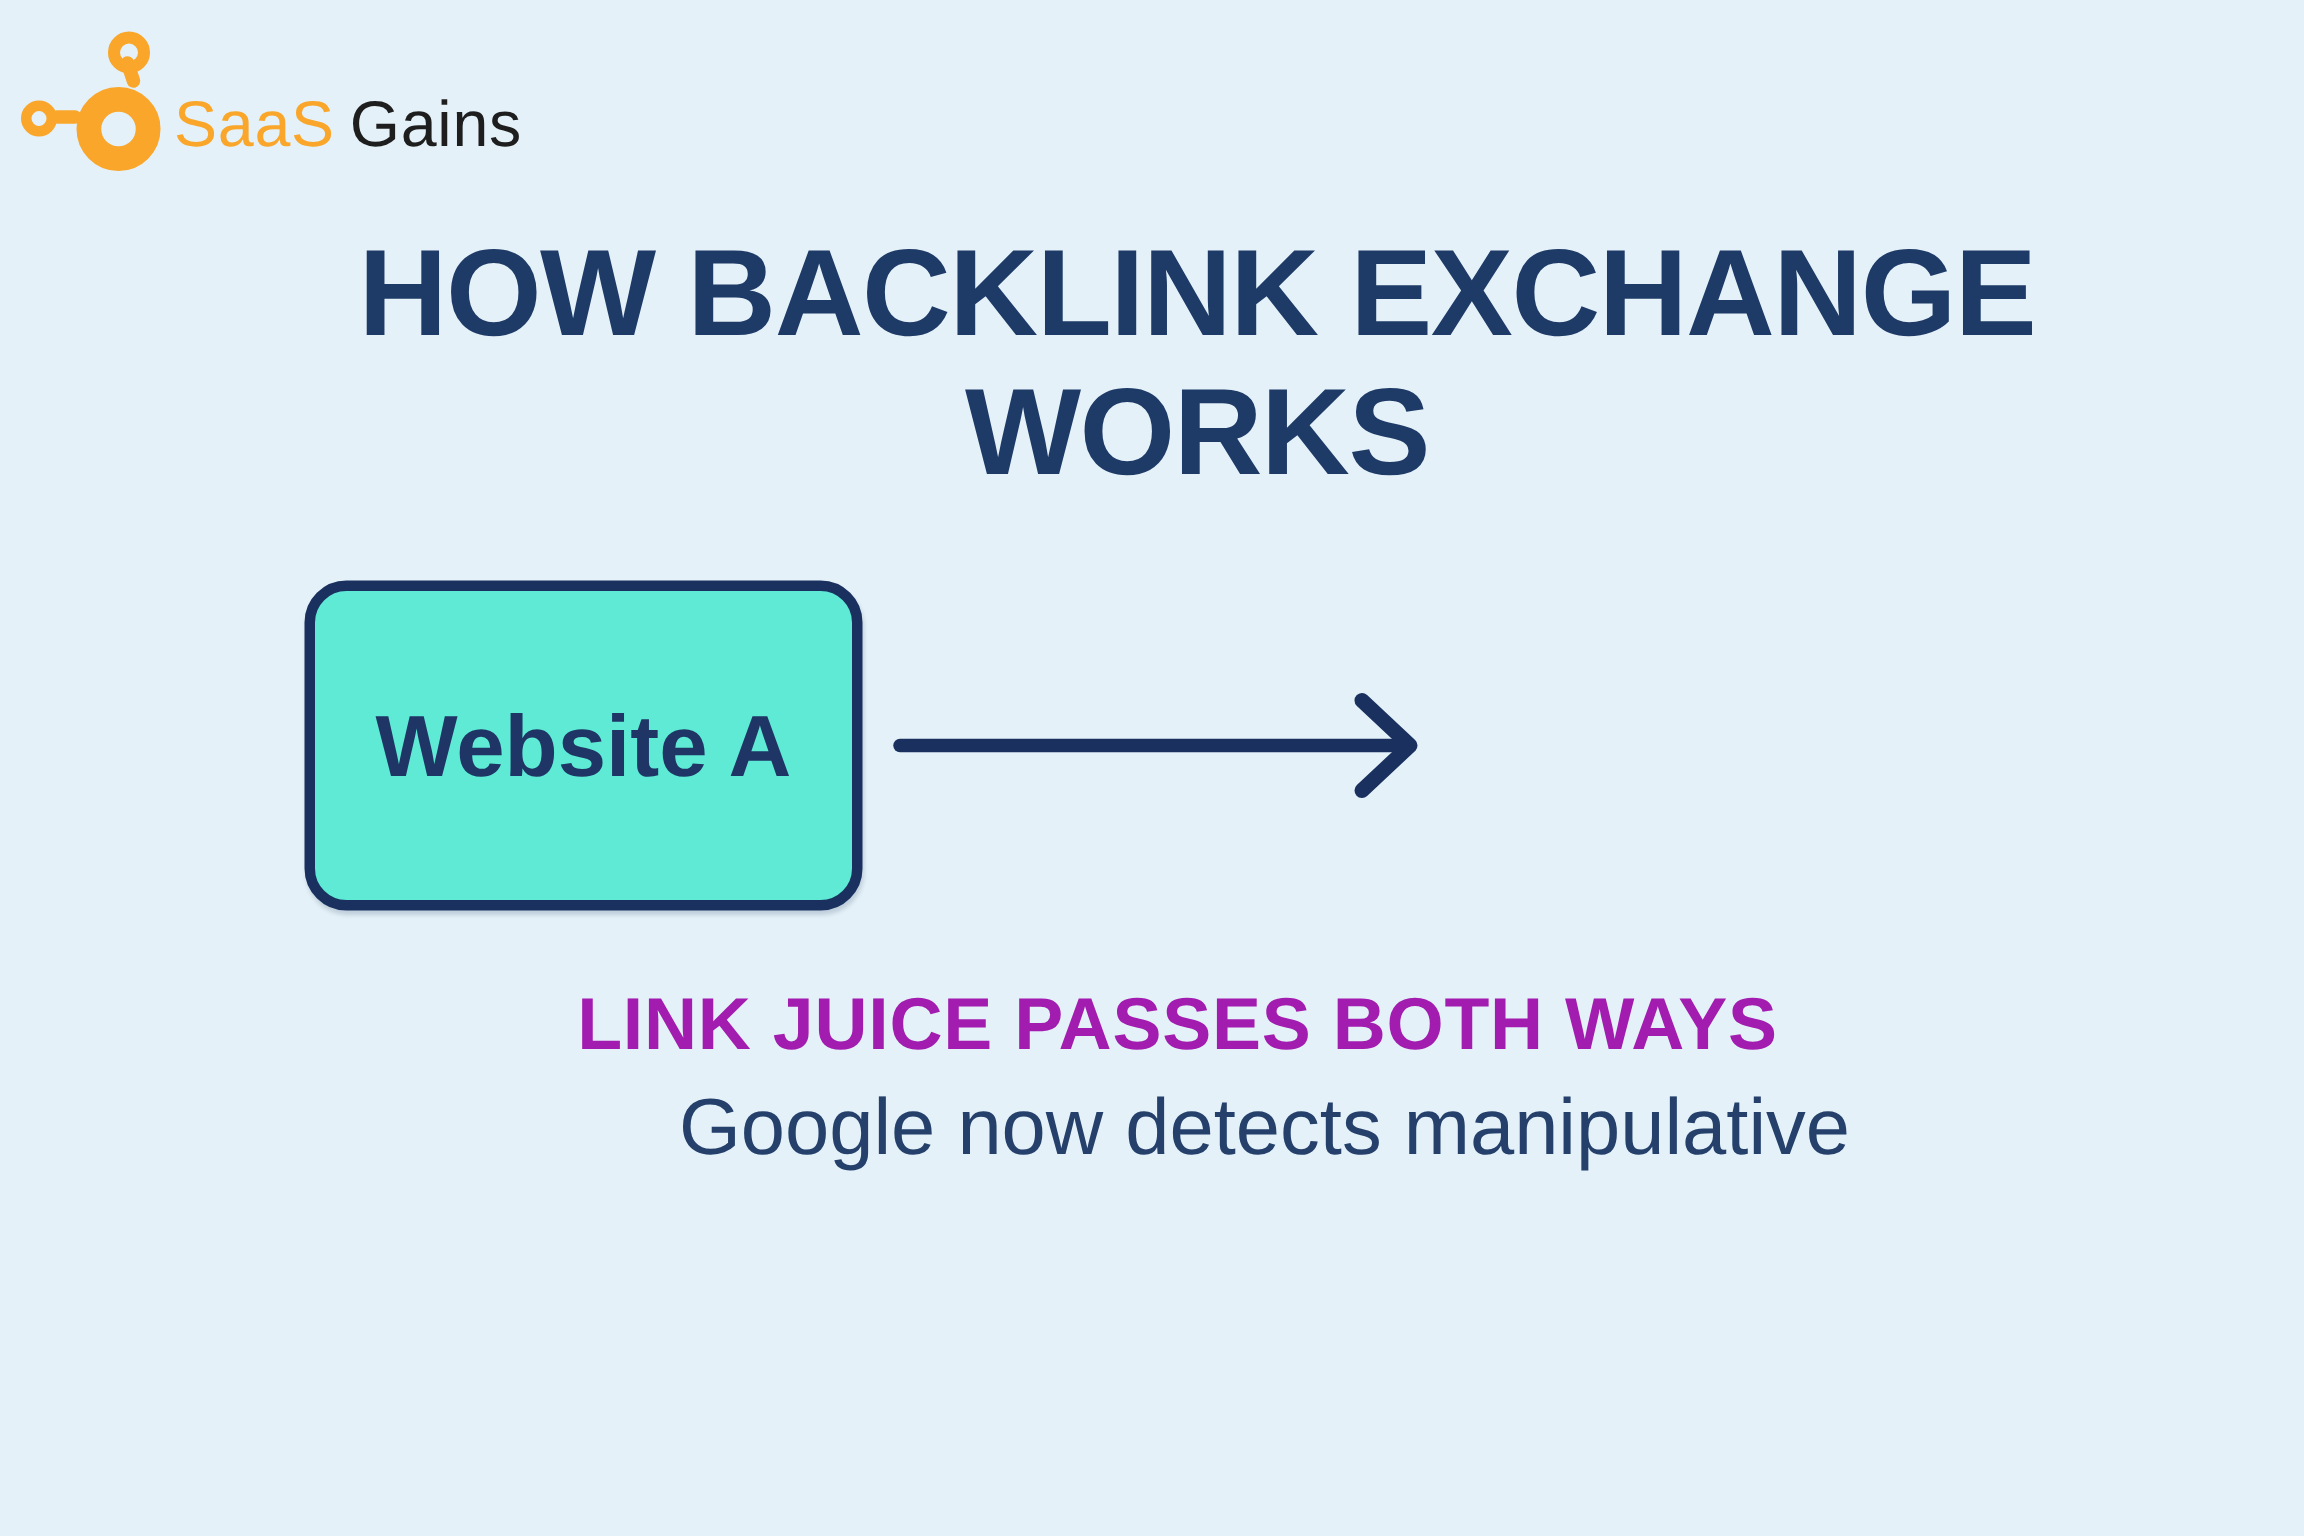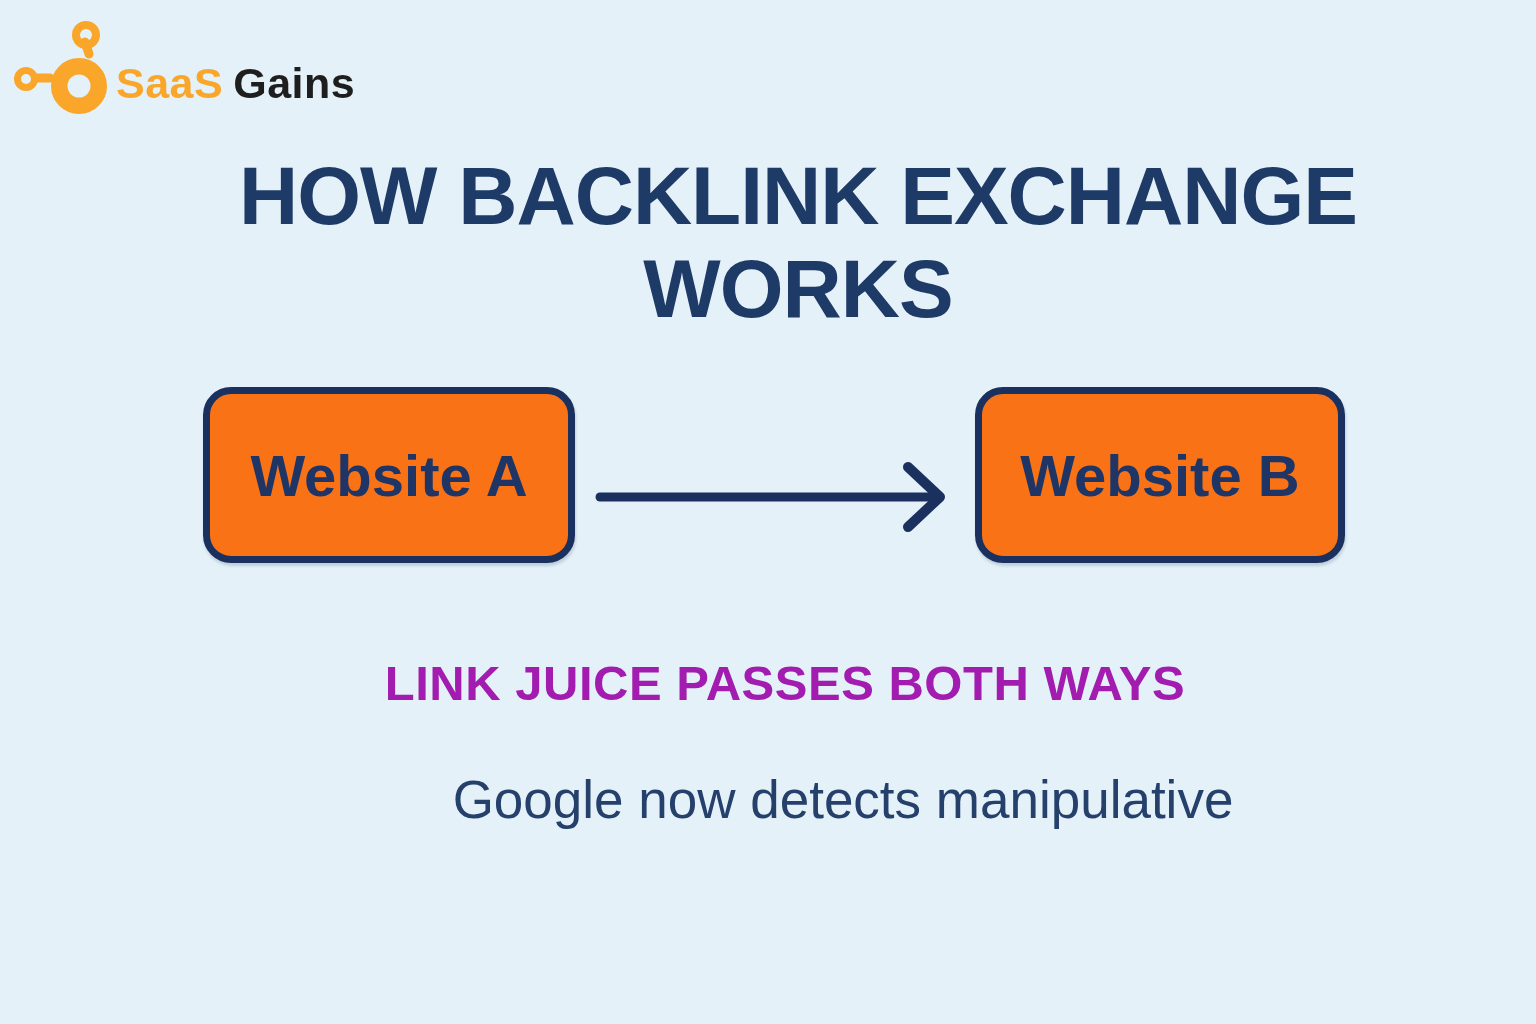--- a/index.html
+++ b/index.html
@@ -29,21 +29,21 @@
   }
   .logo-icon {
     width: 102px;
     height: 100px;
     flex: 0 0 auto;
   }
   .logo-text {
     margin-left: 6px;
     margin-top: 42px;
     font-size: 43px;
-    font-weight: bold;
+    font-weight: normal;
     letter-spacing: 0.5px;
     line-height: 1;
     white-space: nowrap;
   }
   .logo-saas   { color: #F9A62B; }
   .logo-gains  { color: #1E1E1E; margin-left: 10px; }
 
   
   .title {
     position: absolute;
@@ -57,23 +57,23 @@
     letter-spacing: -1px;
     color: #1E3A67;
     margin: 0;
   }
   .title span { display: block; }
 
   
   .node {
     position: absolute;
     top: 387px;
-    height: 176px;
+    height: 220px;
     box-sizing: border-box;
-    background: #f97316;
+    background: #5eead4;
     border: 7px solid #1A3160;
     border-radius: 28px;
     display: flex;
     align-items: center;
     justify-content: center;
     font-size: 58px;
     font-weight: bold;
     color: #1E3566;
     box-shadow: 1px 3px 3px rgba(30, 50, 90, 0.18);
   }
@@ -95,21 +95,21 @@
     left: 785px;
     transform: translateX(-50%);
     white-space: nowrap;
     font-size: 49px;
     font-weight: bold;
     letter-spacing: 0.5px;
     color: #a21caf;
   }
   .caption-body {
     position: absolute;
-    top: 770px;
+    top: 722px;
     left: 843px;
     transform: translateX(-50%);
     text-align: center;
     font-size: 53px;
     font-weight: 400;
     line-height: 59px;
     color: #24406B;
     white-space: nowrap;
   }
   .caption-body span { display: block; }
@@ -144,23 +144,20 @@
 
   <div class="node node-a">
     <span>Website A</span>
   </div>
 
   <svg class="arrow" viewBox="0 0 365 95" fill="none" xmlns="http://www.w3.org/2000/svg">
     <line x1="10" y1="47" x2="344" y2="47" stroke="#1A3160" stroke-width="9" stroke-linecap="round"></line>
     <polyline points="318,17 350,47 318,77" stroke="#1A3160" stroke-width="10" stroke-linecap="round" stroke-linejoin="round" fill="none"></polyline>
   </svg>
 
-  <div class="node node-b">
-    <span>Website B</span>
-  </div>
 
   <div class="caption-heading">LINK JUICE PASSES BOTH WAYS</div>
 
   <div class="caption-body">
     <span>Google now detects manipulative</span>
   </div>
 
 </div>
 
 </body></html>

